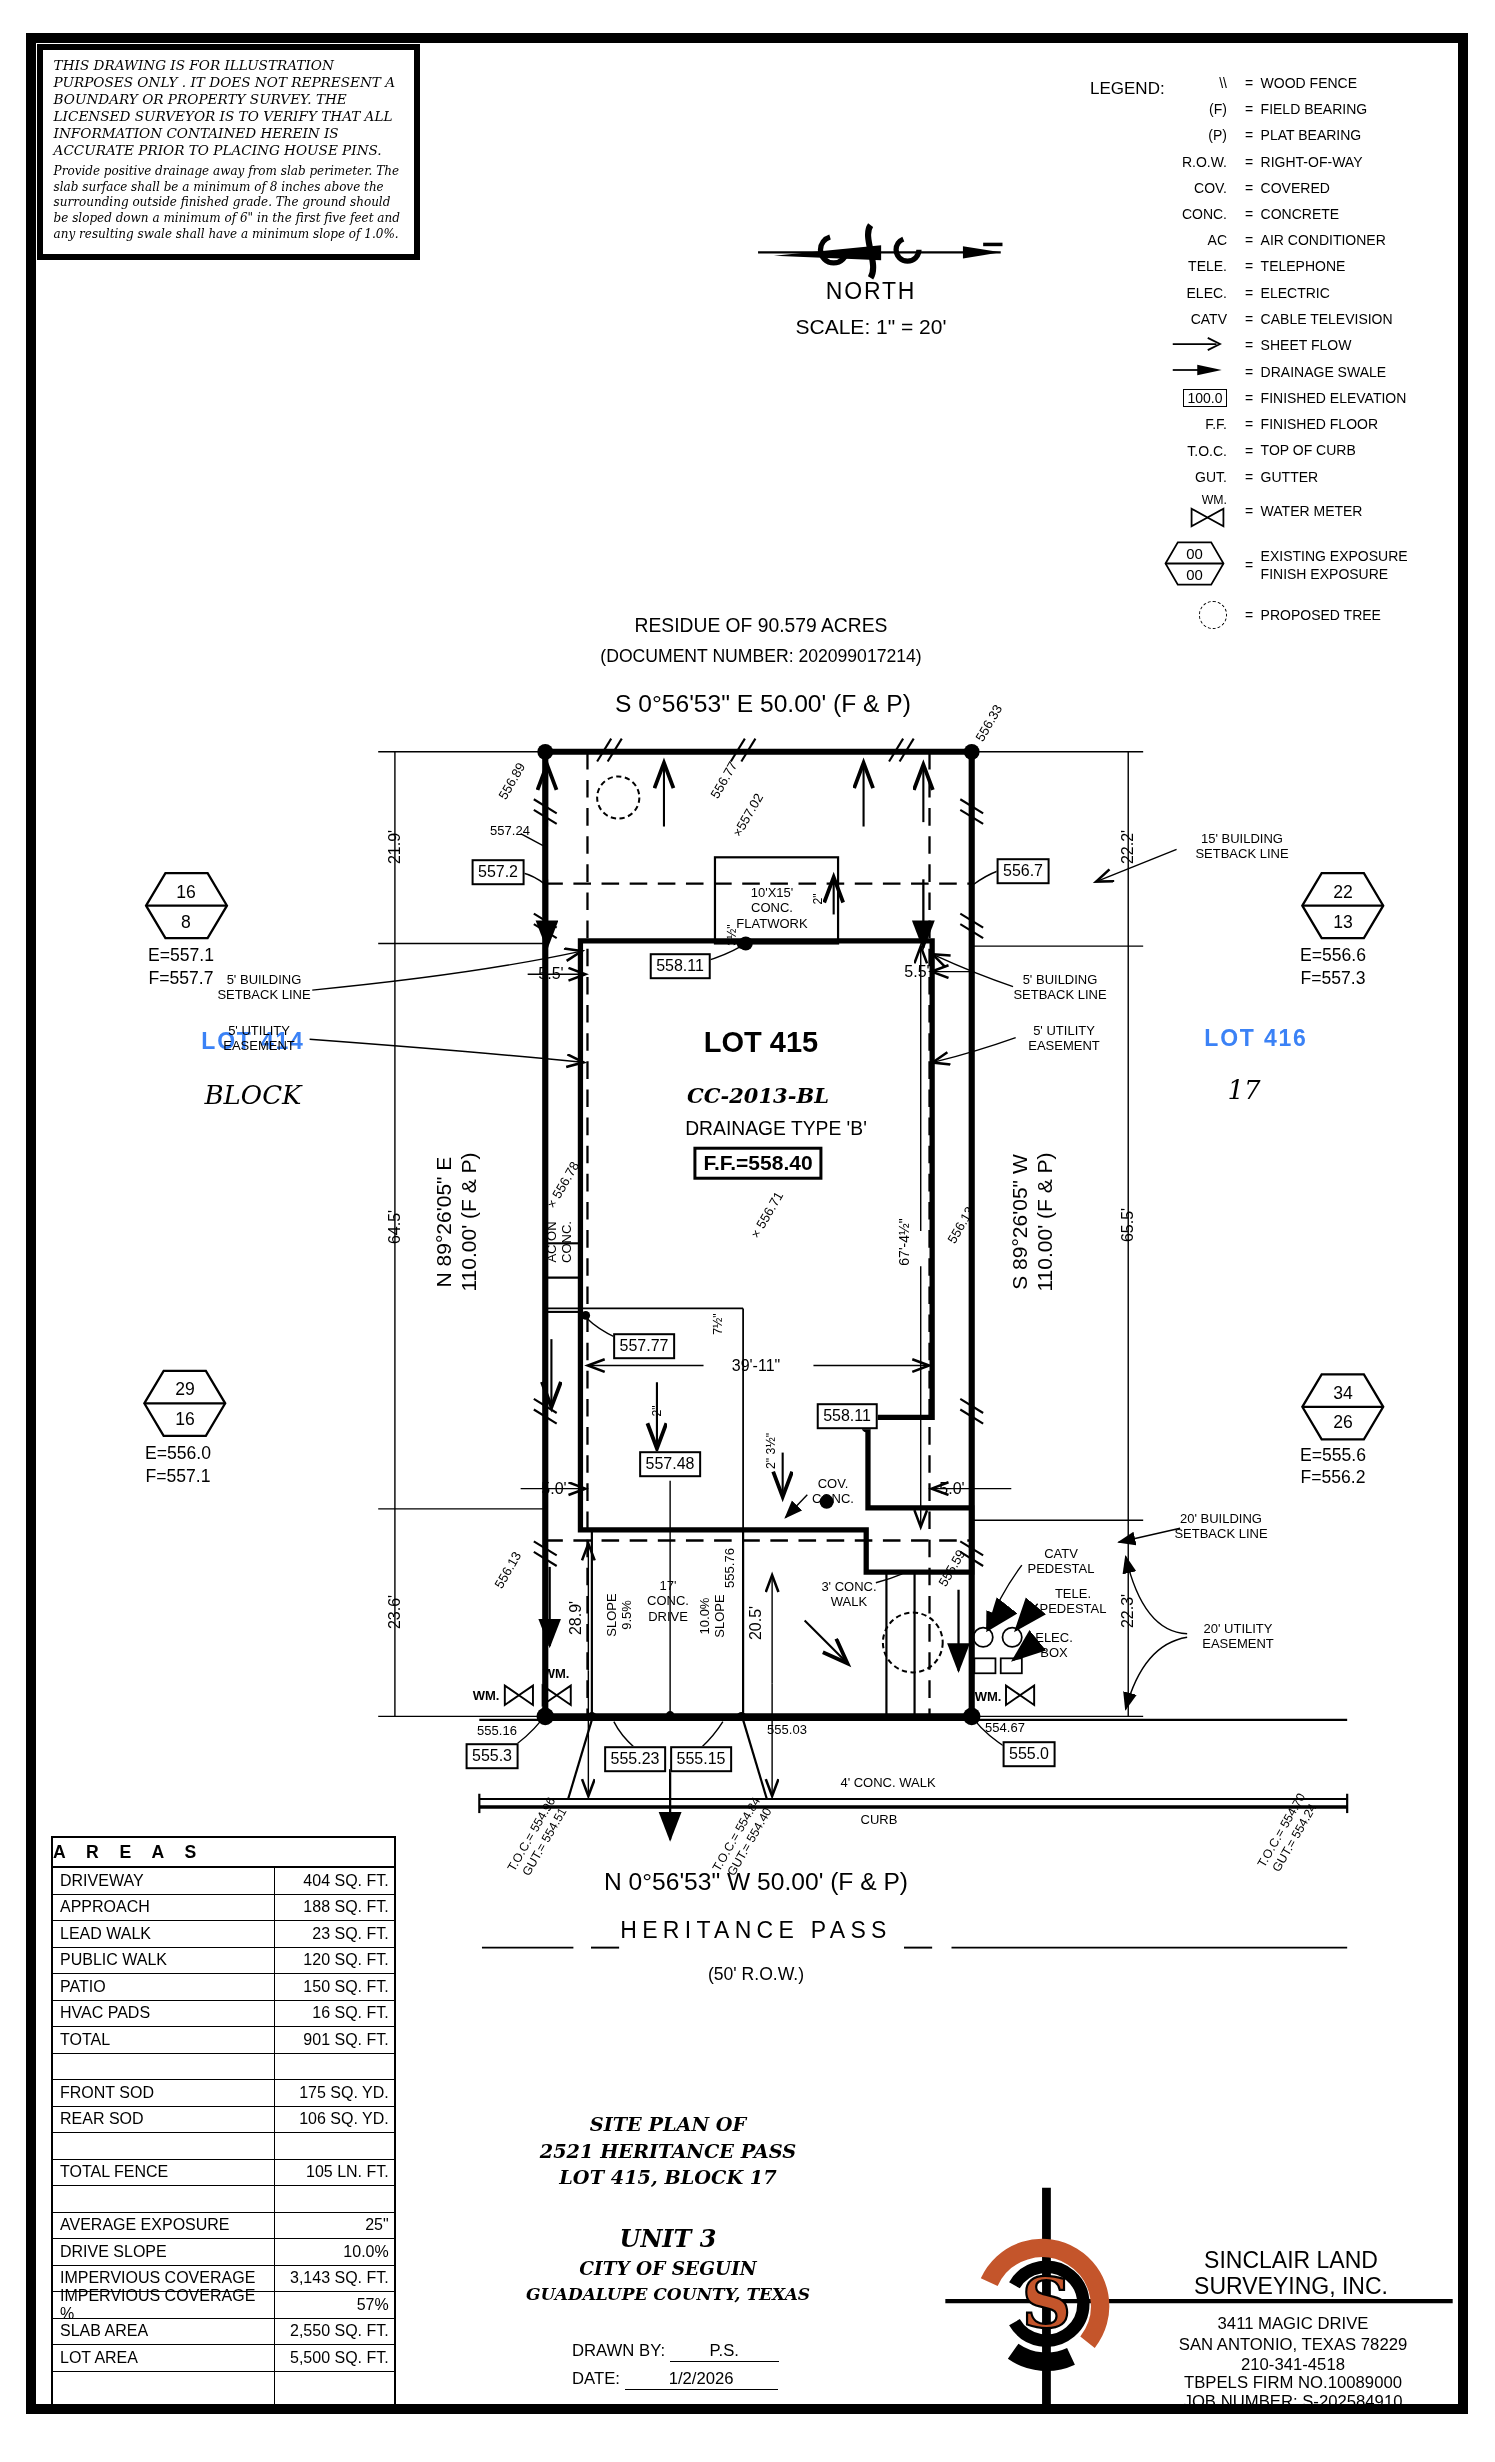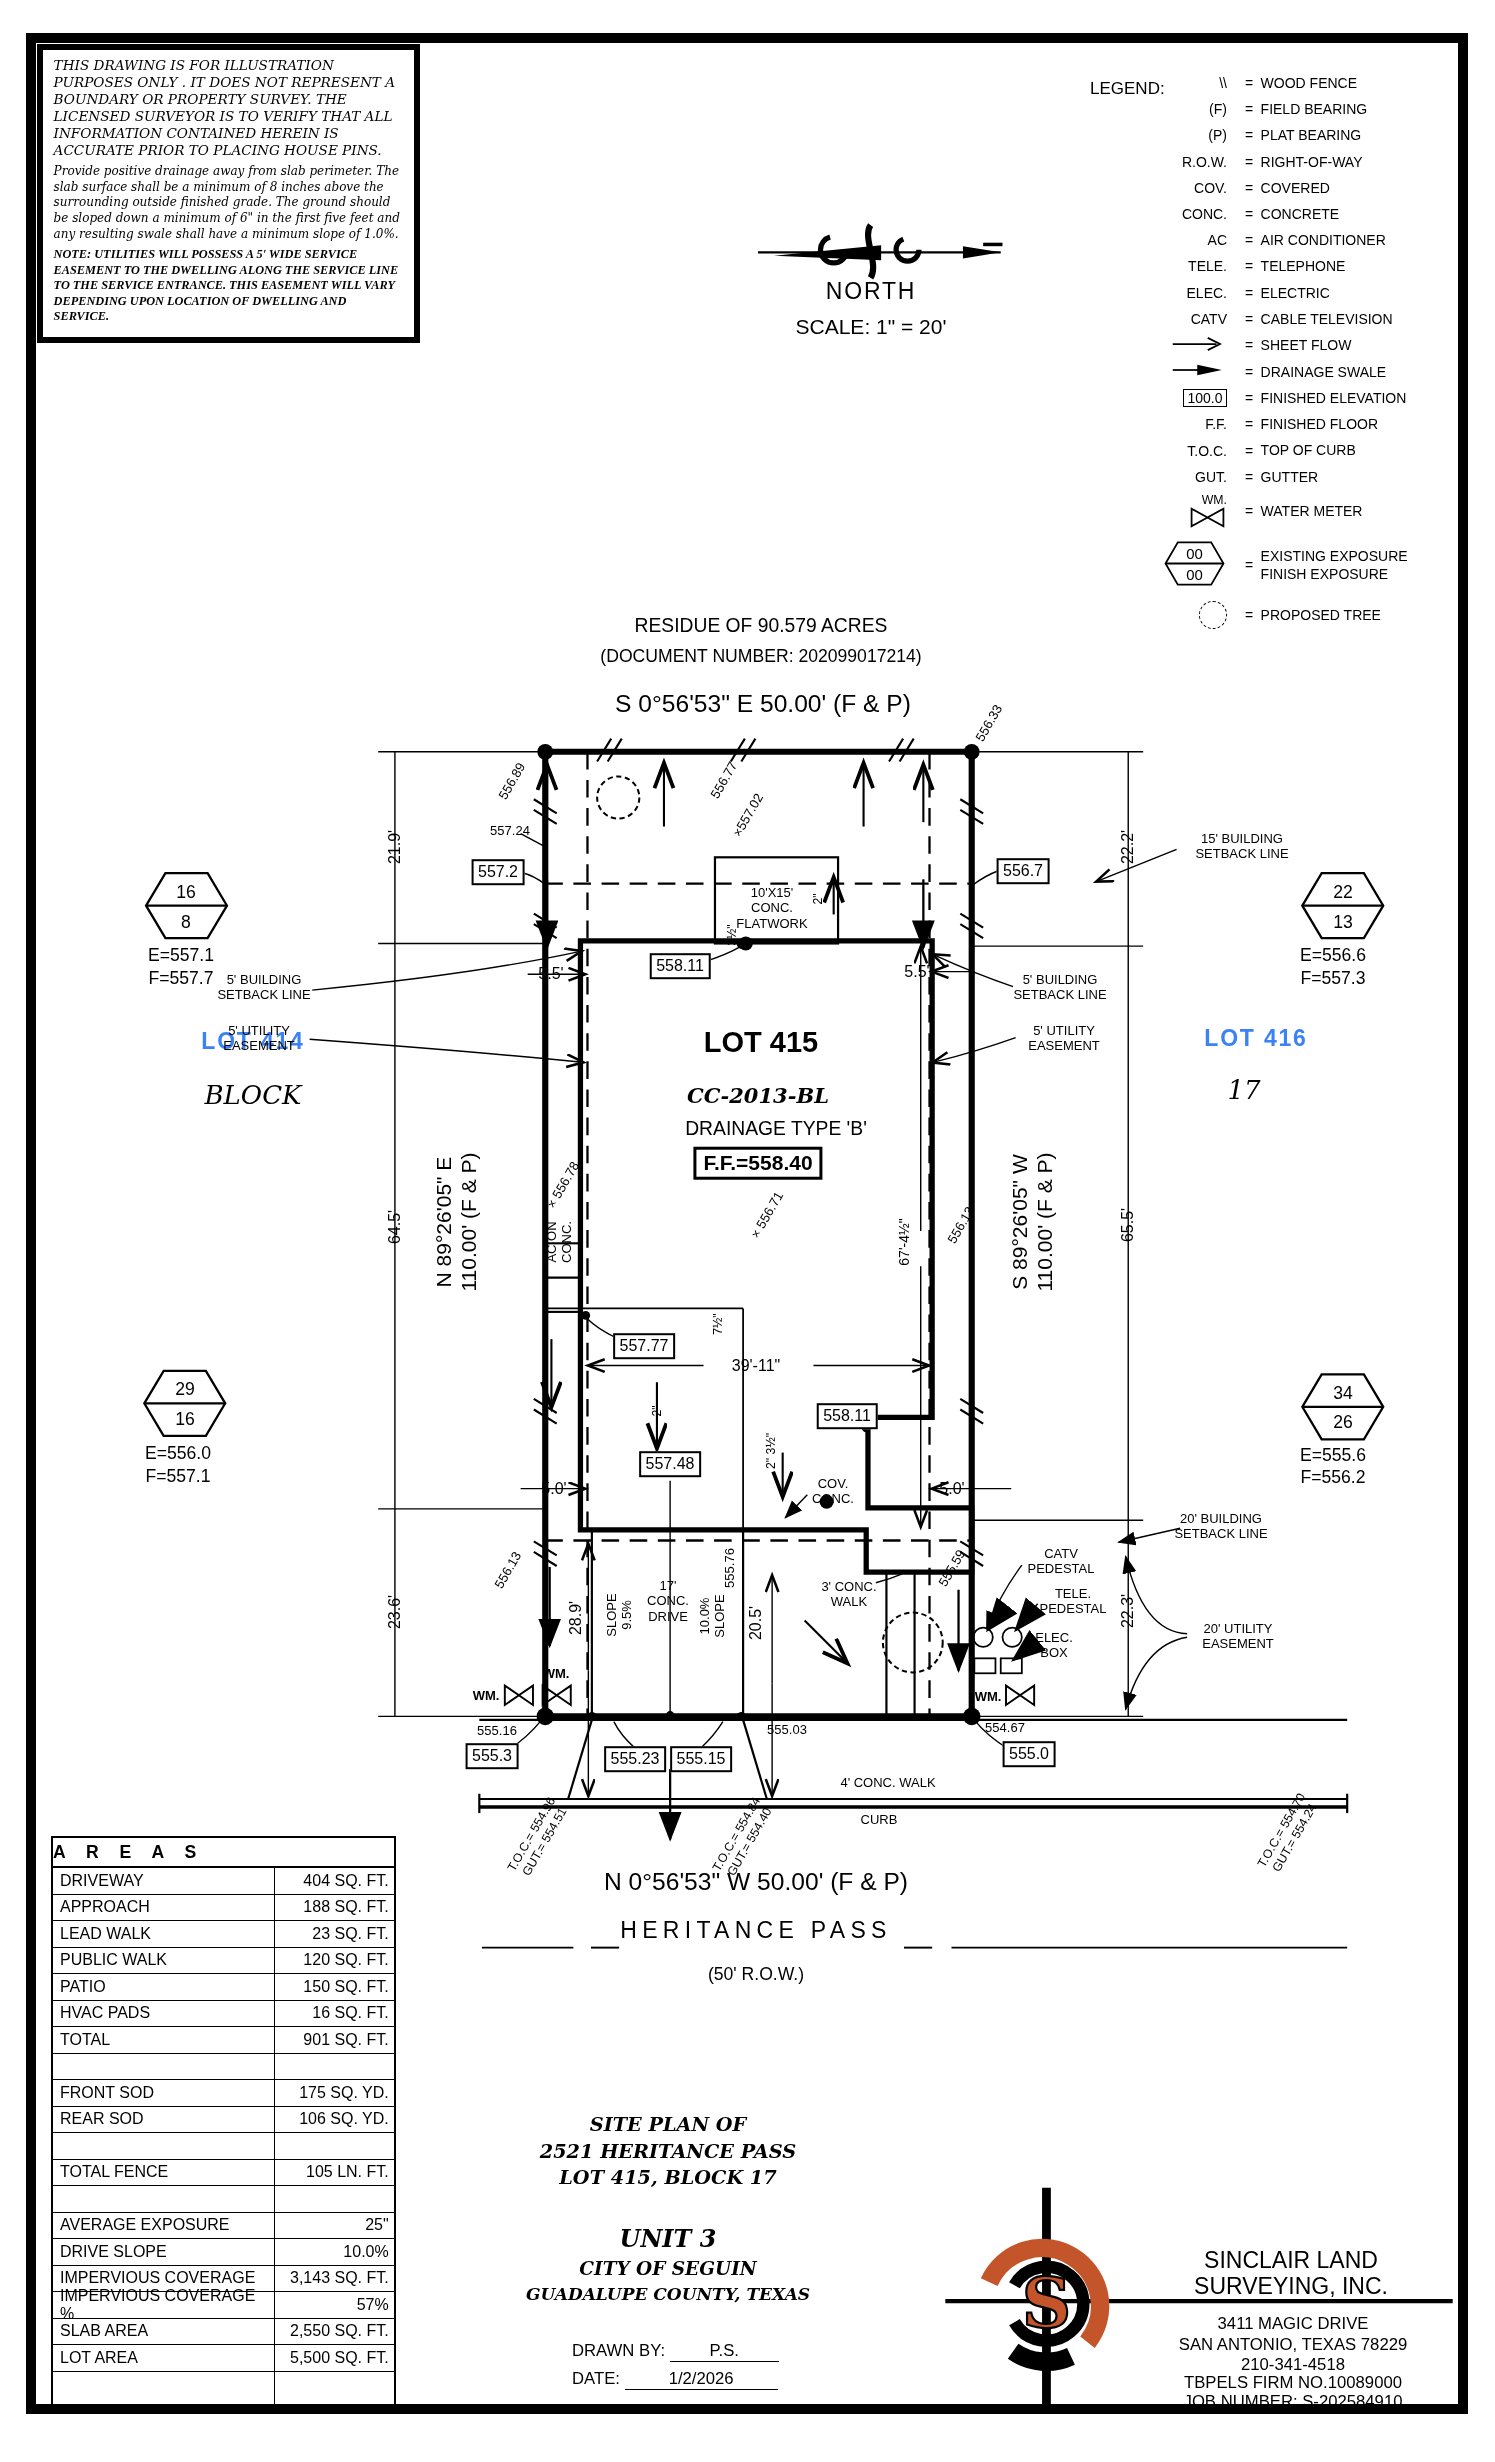--- a/index.html
+++ b/index.html
@@ -267,21 +267,20 @@
       <circle cx="666" cy="1496" r="5"></circle>
     <circle cx="985" cy="1624" r="5"></circle>
       <circle cx="762" cy="1951" r="5"></circle>
     <circle cx="848" cy="1073" r="8"></circle>
       <circle cx="940" cy="1708" r="8"></circle>
   </svg>
 
   <div class="notes">
     <p class="n1">THIS DRAWING IS FOR ILLUSTRATION PURPOSES ONLY . IT DOES NOT REPRESENT A BOUNDARY OR PROPERTY SURVEY. THE LICENSED SURVEYOR IS TO VERIFY THAT ALL INFORMATION CONTAINED HEREIN IS ACCURATE PRIOR TO PLACING HOUSE PINS.</p>
     <p class="n2">Provide positive drainage away from slab perimeter. The slab surface shall be a minimum of 8 inches above the surrounding outside finished grade. The ground should be sloped down a minimum of 6" in the first five feet and any resulting swale shall have a minimum slope of 1.0%.</p>
-    <p class="n3">NOTE: UTILITIES WILL POSSESS A 5' WIDE SERVICE EASEMENT TO THE DWELLING ALONG THE SERVICE LINE TO THE SERVICE ENTRANCE. THIS EASEMENT WILL VARY DEPENDING UPON LOCATION OF DWELLING AND SERVICE.</p>
   </div>
 
   <div class="pl s26 ls2" style="left:871px;top:292px">NORTH</div>
   <div class="pl s24" style="left:871px;top:327px">SCALE: 1" = 20'</div>
 
   <div class="legend">
     <div class="ltitle">LEGEND:</div>
     <div class="lrow">
         <span class="lsym">\\</span>
         <span class="leq">=</span>

